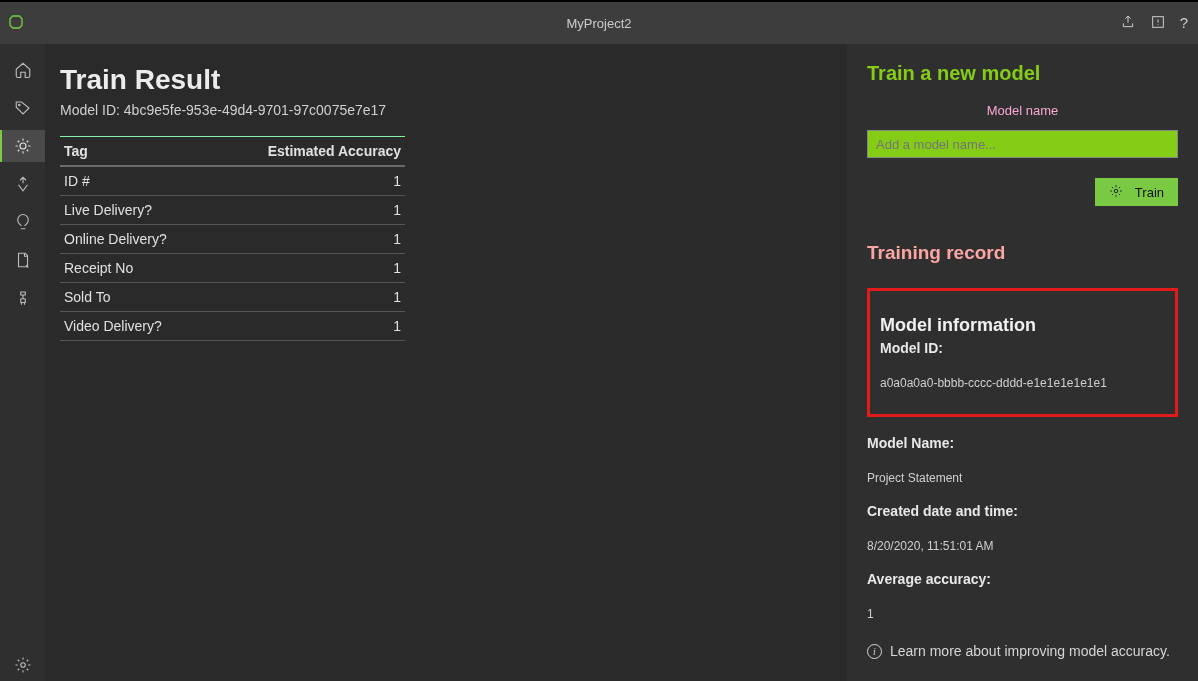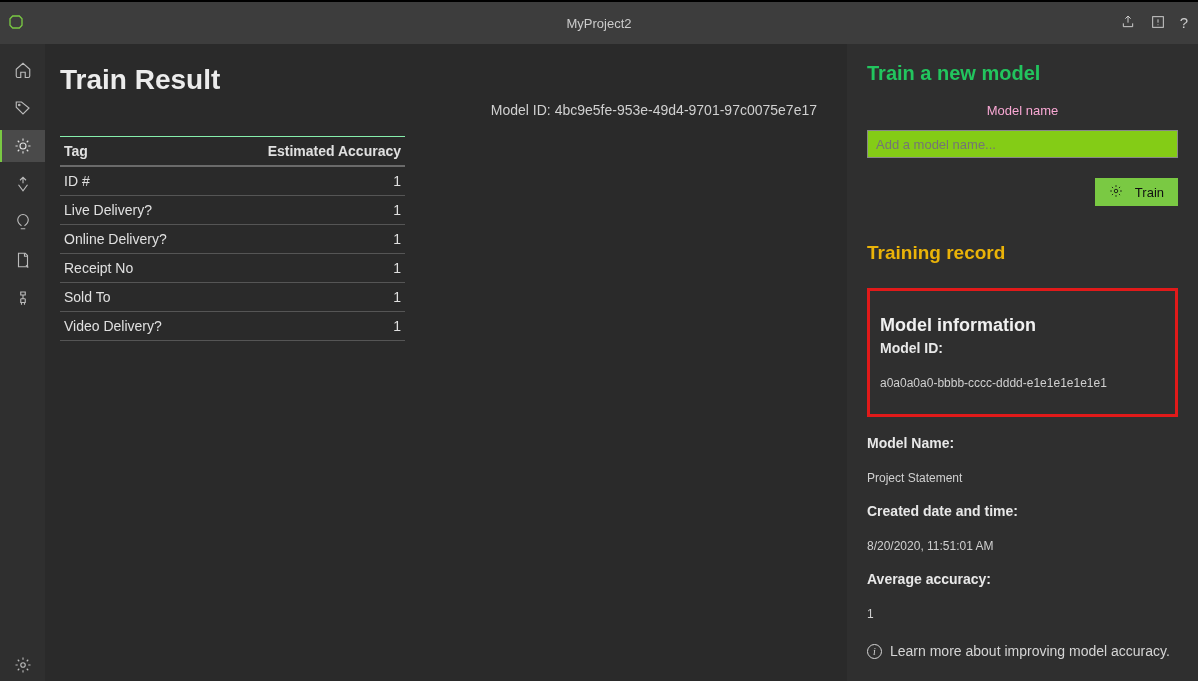--- a/index.html
+++ b/index.html
@@ -47,38 +47,38 @@
     position:relative;
   }
   .sidebar .item.active { background:#4a4a4a; }
   .sidebar .item.active::before { content:""; position:absolute; left:0; top:0; bottom:0; width:2px; background:#7ac943;}
   .sidebar .spacer { flex:1; }
   .sidebar svg { width:18px; height:18px; stroke:#bbb; fill:none; stroke-width:1.5;}
   .sidebar .item.active svg { stroke:#e0e0e0;}
   
   .main { flex:1; padding: 20px 30px 20px 15px; overflow:auto;}
   .main h1 { font-size:28px; font-weight:600; color:#ececec; margin-bottom:6px;}
-  .main .subheading { font-size:14px; color:#d0d0d0; margin-bottom:18px;text-align:right;}
+  .main .subheading { font-size:14px; color:#d0d0d0; margin-bottom:18px;}
   table.results { width:345px; border-collapse:collapse; font-size:14px;}
   table.results th { text-align:left; font-weight:700; padding:6px 4px; border-top:1px solid #86efac; border-bottom:2px solid #6a6a6a;}
   table.results th:last-child { text-align:right; }
   table.results td { padding:6px 4px; border-bottom:1px solid #555;}
   table.results td:last-child { text-align:right; }
   
   .rightpanel {
     width: 351px;
     background: #2f2f2f;
     padding: 18px 20px;
     display:flex;
     flex-direction:column;
     gap:8px;
     overflow:auto;
   }
-  .rightpanel h2 { font-size:20px; font-weight:700; color:#22c55e; margin-bottom:10px;}
-  .rightpanel h3 { font-size:19px; font-weight:700; color:#eab308; margin-top:20px; margin-bottom:10px;}
+  .rightpanel h2 { font-size:20px; font-weight:700; color:#84cc16; margin-bottom:10px;}
+  .rightpanel h3 { font-size:19px; font-weight:700; color:#fca5a5; margin-top:20px; margin-bottom:10px;}
   .rightpanel label { font-size:13px; color:#f9a8d4; display:block; margin-bottom:4px;text-align:center;}
   .rightpanel input[type=text]{
     width:100%; height:28px; background:#84cc16; border:1px solid #888; color:#555;
     padding:0 8px; font-size:13px;
   }
   .trainrow { display:flex; justify-content:flex-end; margin-top:12px; margin-bottom:8px;}
   .trainbtn {
     background:#7ac943; color:#111; border:none; height:28px; padding:0 14px;
     font-size:13px; display:flex; align-items:center; gap:12px; cursor:pointer;
   }

